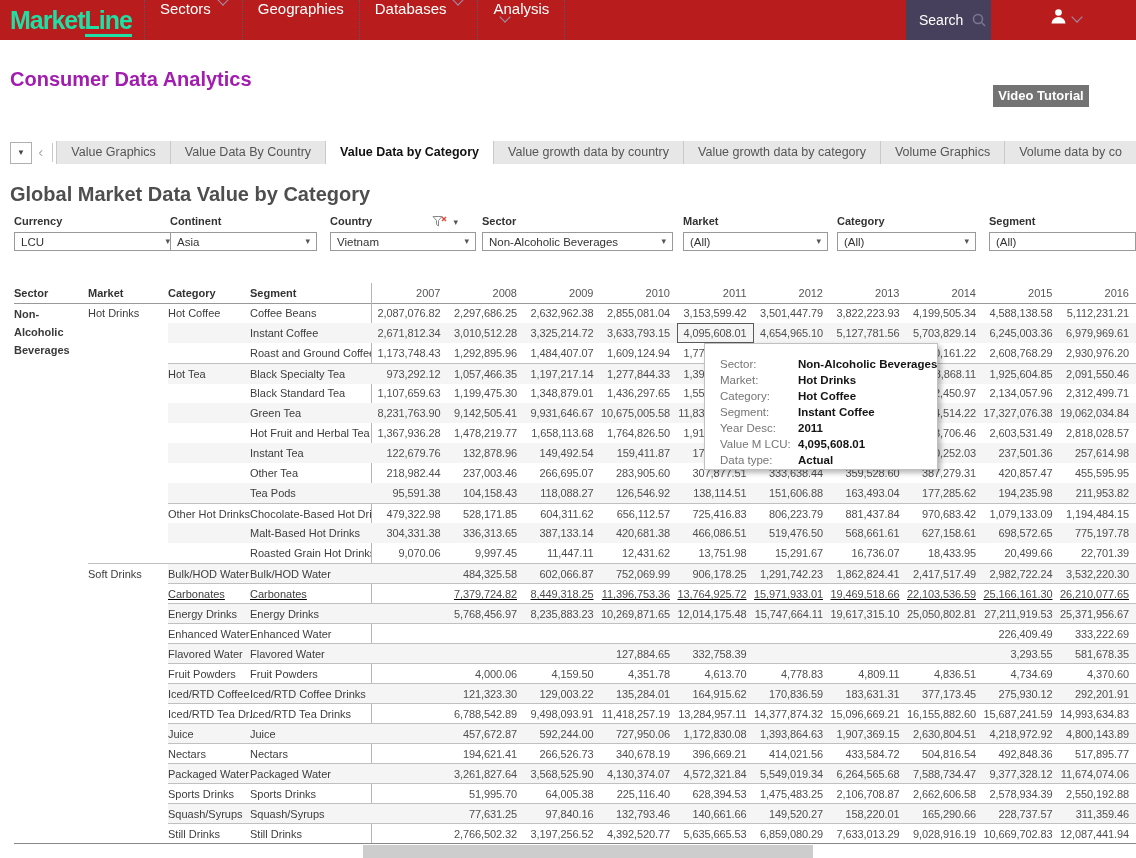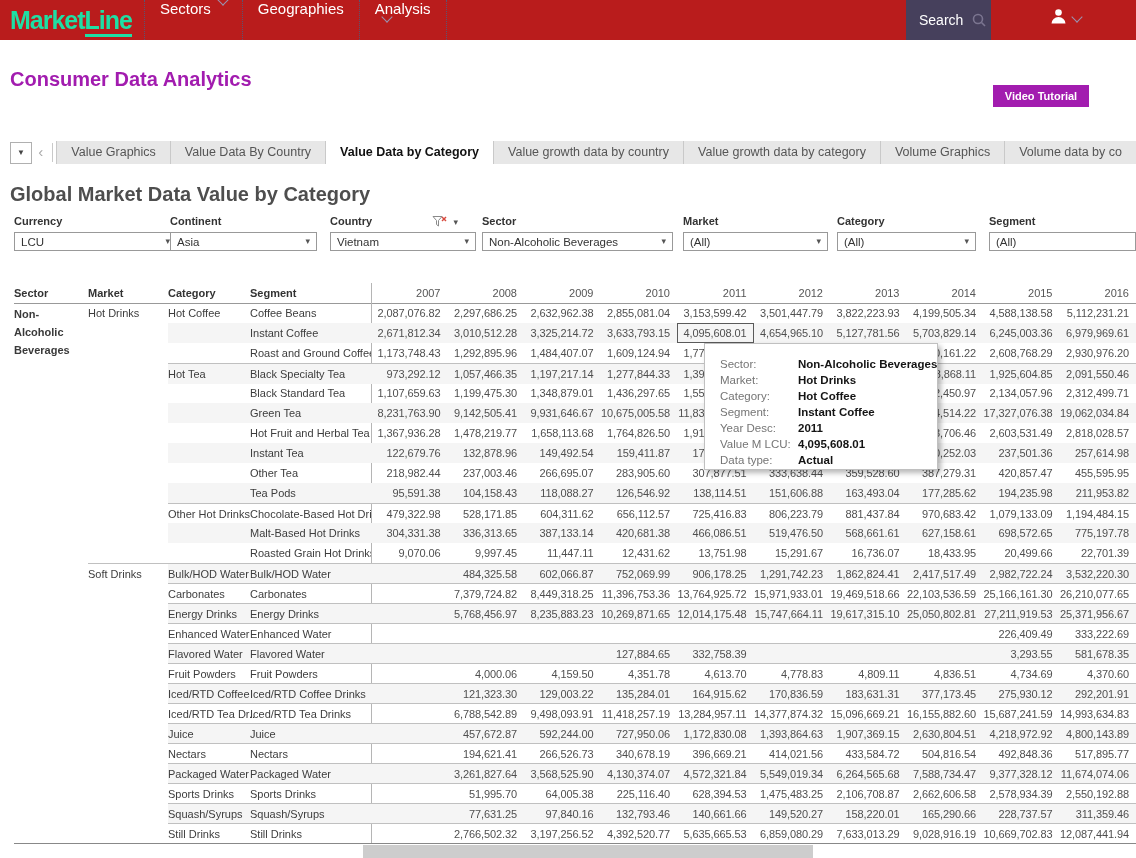--- a/index.html
+++ b/index.html
@@ -15,22 +15,22 @@
   .nav-item:last-child{border-right:1px dotted #5a5470;flex-direction:column;}
   .chev{width:7px;height:7px;border-right:1.5px solid #9a94b0;border-bottom:1.5px solid #9a94b0;
         transform:rotate(45deg);margin-left:8px;margin-top:-4px;display:inline-block;}
   .search-box{position:absolute;left:906px;top:0;width:85px;height:40px;background:#46405c;color:#fff;
               font-size:14px;display:flex;align-items:center;padding-left:13px;box-sizing:border-box;cursor:pointer;}
   .search-box svg{margin-left:8px;}
   .account{position:absolute;left:1050px;top:8px;display:flex;align-items:center;cursor:pointer;}
   .account .chev{margin-left:6px;margin-top:2px;}
   
   .page-title{position:absolute;left:10px;top:68px;font-size:20px;font-weight:600;color:#a21caf;}
-  .video-btn{position:absolute;left:993px;top:85px;width:96px;height:22px;background:#a21caf;color:#fff;
-             font-size:11px;font-weight:bold;text-align:center;line-height:22px;cursor:pointer;}
+  .video-btn{position:absolute;left:993px;top:85px;width:96px;height:22px;background:#737373;color:#fff;
+             font-size:13px;font-weight:bold;text-align:center;line-height:22px;cursor:pointer;}
   
   .tabbar{position:absolute;left:0;top:141px;width:1136px;height:23px;display:flex;align-items:stretch;overflow:hidden;}
   .tab-drop{width:21px;height:20px;margin-left:10px;margin-top:1px;border:1px solid #b0b0b0;background:#fff;
             color:#444;font-size:8px;text-align:center;line-height:20px;cursor:pointer;}
   .tab-prev{width:18px;text-align:center;color:#aaa;font-size:15px;line-height:22px;cursor:pointer;}
   .tab-sep{width:1px;background:#c9c9c9;margin:2px 3px;}
   .tab{padding:0 14px;line-height:23px;font-size:12.5px;color:#555;background:#e7e7e7;
        border-left:1px solid #c9c9c9;white-space:nowrap;cursor:pointer;}
   .tab.active{background:#fff;color:#111;font-weight:bold;}
   
@@ -74,20 +74,24 @@
   <div class="logo"><span>Market</span><span class="line-part">Line</span></div>
   <div class="nav-menu">
       <div class="nav-item">
         <div style="display: inline;">Sectors</div>
         <div class="chev"></div>
       </div>
       <div class="nav-item">
         <div style="display: inline;">Geographies</div>
       </div>
       <div class="nav-item">
+        <div style="display: inline;">Databases</div>
+        <div class="chev"></div>
+      </div>
+      <div class="nav-item">
         <div style="display: inline;">Analysis</div>
         <div class="chev"></div>
       </div>
     </div>
   <div class="search-box">
     <span>Search</span>
     <svg width="16" height="16" viewBox="0 0 16 16">
         <circle cx="7" cy="7" r="4.5" fill="none" stroke="#7b7590" stroke-width="1.6"></circle>
         <line x1="10.5" y1="10.5" x2="14" y2="14" stroke="#7b7590" stroke-width="1.6"></line>
       </svg>
@@ -415,21 +419,21 @@
       <div class="vcell alt bt">484,325.58</div>
       <div class="vcell alt bt">602,066.87</div>
       <div class="vcell alt bt">752,069.99</div>
       <div class="vcell alt bt">906,178.25</div>
       <div class="vcell alt bt">1,291,742.23</div>
       <div class="vcell alt bt">1,862,824.41</div>
       <div class="vcell alt bt">2,417,517.49</div>
       <div class="vcell alt bt">2,982,722.24</div>
       <div class="vcell alt bt">3,532,220.30</div>
     </div>
-    <div class="tgrid trow" style="top: 583px;">
+    <div class="tgrid trow" style="top: 583px; text-decoration: underline;">
       <div class="c-sector"></div>
       <div class="c-market"></div>
       <div class="c-category bt">Carbonates</div>
       <div class="c-segment bt">Carbonates</div>
       <div class="vcell bt"></div>
       <div class="vcell bt">7,379,724.82</div>
       <div class="vcell bt">8,449,318.25</div>
       <div class="vcell bt">11,396,753.36</div>
       <div class="vcell bt">13,764,925.72</div>
       <div class="vcell bt">15,971,933.01</div>

